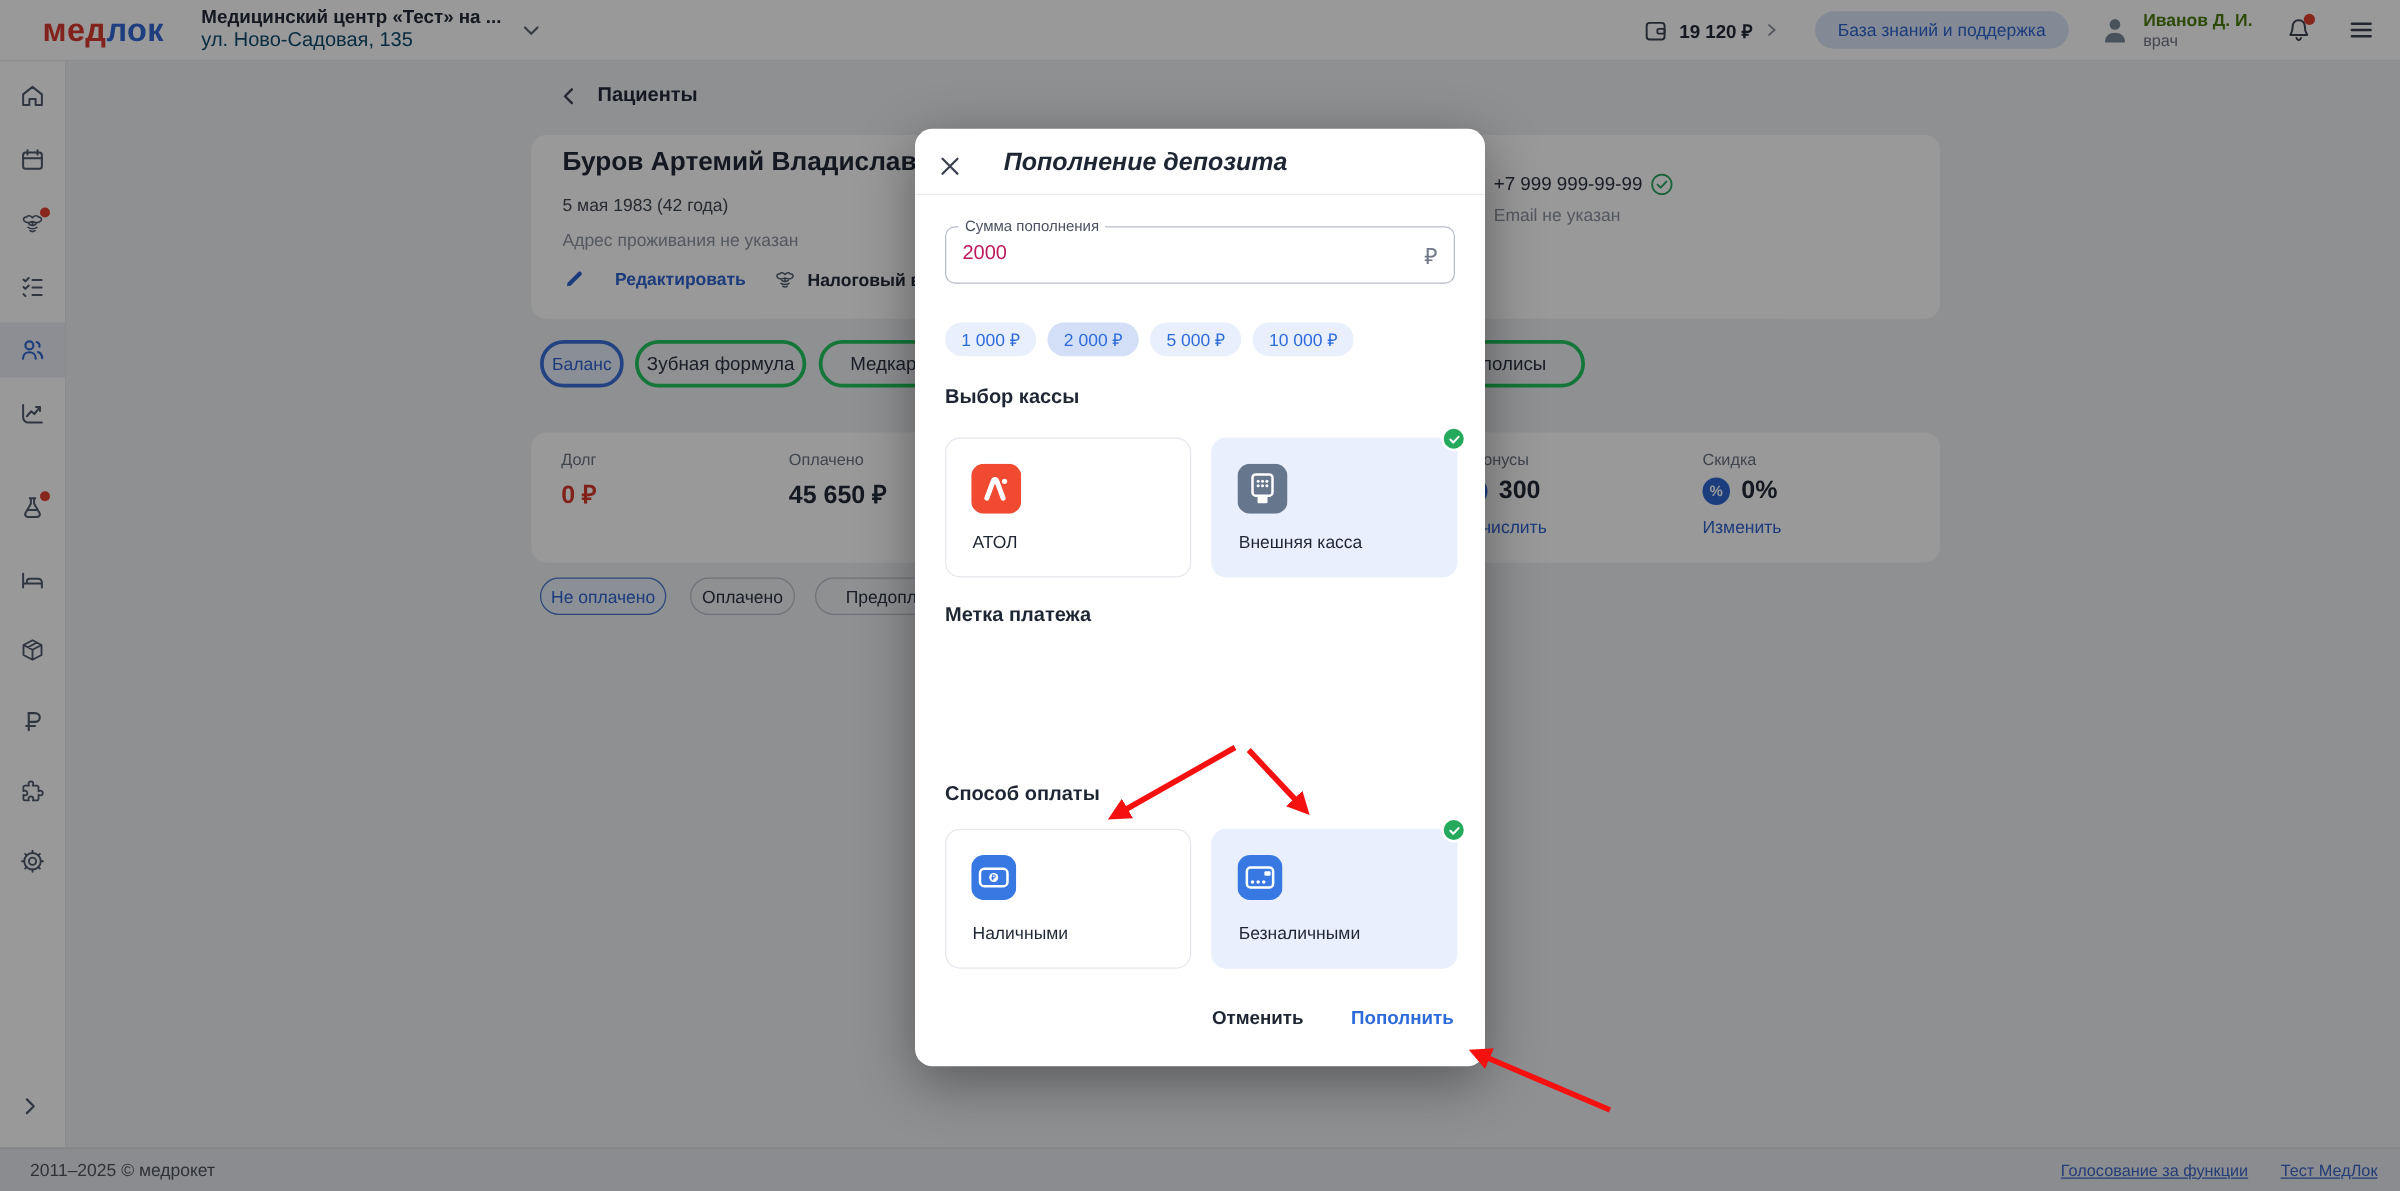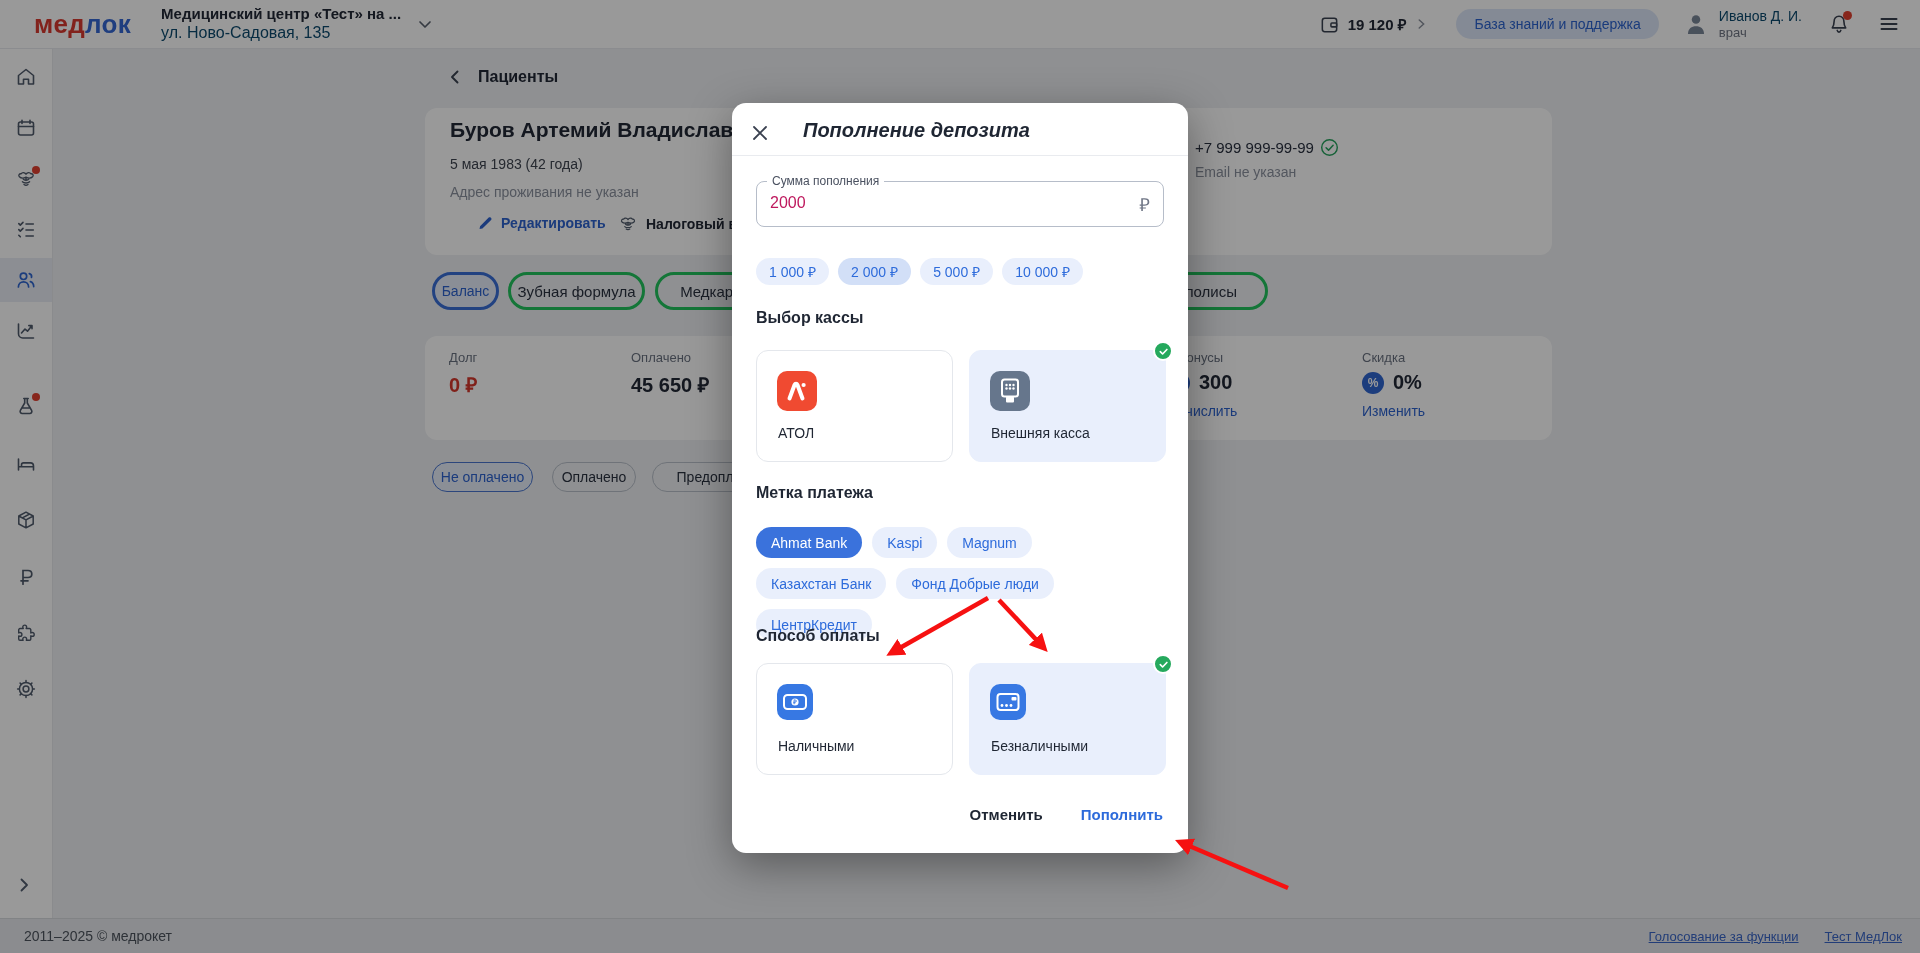--- a/index.html
+++ b/index.html
@@ -15,21 +15,21 @@
   .clinic { margin-left:30px; line-height:1.15; cursor:pointer; }
   .clinic .c-name { font-size:15px; font-weight:700; color:#222836; }
   .clinic .c-addr { font-size:16px; color:#0c4a6e; margin-top:2px; }
   .chev-down { margin-left:16px; }
   .h-spacer { flex:1; }
   .h-balance { display:flex; align-items:center; gap:8px; margin-right:14px; cursor:pointer; }
   .h-balance .amt { font-size:15px; font-weight:700; color:#222836; }
   .kb-pill { height:30px; line-height:30px; padding:0 18px; border-radius:15px; background:#dde7f8;
              color:#2c63cf; font-size:14px; margin:0 24px 0 14px; cursor:pointer; white-space:nowrap; }
   .h-user { display:flex; align-items:center; gap:10px; margin-right:26px; cursor:pointer; }
-  .h-user .u-name { font-size:14px; font-weight:400; color:#0c4a6e; }
+  .h-user .u-name { font-size:14px; font-weight:700; color:#4d7c0f; }
   .h-user .u-role { font-size:13px; color:#707684; margin-top:1px; }
   .h-bell { position:relative; margin-right:28px; cursor:pointer; }
   .h-bell .dot { position:absolute; top:-2px; right:-2px; width:9px; height:9px; border-radius:50%; background:#e2402f; }
   .h-burger { margin-right:20px; cursor:pointer; }
 
   
   .sidebar { position:absolute; top:49px; bottom:35px; left:0; width:53px; background:#fff;
              border-right:1px solid #e6e8ec; z-index:1; }
   .s-active-band { position:absolute; left:0; right:0; top:209px; height:44px; background:#e9edf6; }
   .s-ico { position:absolute; left:50%; transform:translate(-50%,-50%); color:#4f5a6b; cursor:pointer; width:22px; height:22px; }
@@ -39,37 +39,37 @@
 
   
   .breadcrumb { position:absolute; left:447px; top:68px; display:flex; align-items:center; gap:15px; z-index:1; cursor:pointer; }
   .breadcrumb .bc-label { font-size:16px; font-weight:700; color:#222836; }
 
   .card { position:absolute; background:#fff; border-radius:12px; z-index:1; }
   .top-card { left:425px; top:108px; width:1127px; height:147px; overflow:hidden; }
   .p-name { position:absolute; left:25px; top:10px; font-size:21px; font-weight:700; color:#222836; white-space:nowrap; }
   .p-birth { position:absolute; left:25px; top:48px; font-size:14px; color:#3f4550; }
   .p-addr { position:absolute; left:25px; top:76px; font-size:14px; color:#8b919e; }
-  .p-edit { position:absolute; left:52px; top:106px; display:flex; align-items:center; gap:7px;
+  .p-edit { position:absolute; left:26px; top:106px; display:flex; align-items:center; gap:24px;
             font-size:14px; font-weight:700; color:#2d63cf; cursor:pointer; }
   .p-tax { position:absolute; left:193px; top:106px; display:flex; align-items:center; gap:8px;
            font-size:14px; font-weight:700; color:#222836; white-space:nowrap; cursor:pointer; }
   .p-phone { position:absolute; left:770px; top:30px; display:flex; align-items:center; gap:6px;
              font-size:15px; color:#2a3140; }
   .p-email { position:absolute; left:770px; top:56px; font-size:14px; color:#8b919e; }
 
   .pill { position:absolute; height:38px; border-radius:19px; border:3px solid #22c55e; background:transparent;
           color:#2b3240; font-size:15px; display:flex; align-items:center; justify-content:center;
           z-index:1; cursor:pointer; white-space:nowrap; }
   .pill.active { background:#e7edfa; border-color:#3a6fd8; color:#2d63cf; }
   .chip-f { position:absolute; height:30px; border-radius:15px; border:1px solid #b9c0ca; color:#2b3240;
             font-size:14px; display:flex; align-items:center; justify-content:center; z-index:1; cursor:pointer; }
   .chip-f.active { border-color:#4a76cf; color:#2d63cf; background:#e8eefb; }
 
-  .bal-card { left:425px; top:336px; width:1127px; height:104px; }
+  .bal-card { left:425px; top:346px; width:1127px; height:104px; }
   .bal-col { position:absolute; top:0; }
   .bal-label { position:absolute; top:14px; left:0; font-size:13px; color:#6a7280; white-space:nowrap; }
   .bal-value { position:absolute; top:35px; left:0; font-size:20px; font-weight:700; color:#222836;
                display:flex; align-items:center; gap:9px; white-space:nowrap; }
   .bal-value.red { color:#d5372c; }
   .bal-action { position:absolute; top:67px; left:0; font-size:14px; color:#2d63cf; cursor:pointer; white-space:nowrap; }
   .coin { width:22px; height:22px; border-radius:50%; background:#2f66d0; color:#fff; font-size:12px;
           font-weight:700; display:flex; align-items:center; justify-content:center; }
 
   
@@ -377,28 +377,20 @@
       </span>
       <span class="opt-label">Внешняя касса</span>
       <span class="opt-check">
         <svg width="11" height="11" viewBox="0 0 12 12">
             <path d="M2.5 6.2 L5 8.7 L9.7 3.8" fill="none" stroke="#fff" stroke-width="1.8" stroke-linecap="round" stroke-linejoin="round"></path>
           </svg>
       </span>
     </div>
 
     <div class="m-h" style="top:381px;">Метка платежа</div>
-    <div class="m-tags">
-      <div class="t-chip sel">Ahmat Bank</div>
-      <div class="t-chip">Kaspi</div>
-      <div class="t-chip">Magnum</div>
-      <div class="t-chip">Казахстан Банк</div>
-      <div class="t-chip">Фонд Добрые люди</div>
-      <div class="t-chip">ЦентрКредит</div>
-    </div>
 
     <div class="m-h" style="top:524px;">Способ оплаты</div>
 
     <div class="opt-card sel" style="left:237px; top:560px;">
       <span class="opt-icon">
         <svg width="36" height="36" viewBox="0 0 36 36">
             <rect width="36" height="36" rx="10" fill="#3778e3"></rect>
             <rect x="7.5" y="10" width="21" height="16" rx="3" fill="none" stroke="#fff" stroke-width="2"></rect>
             <rect x="21.5" y="13" width="5" height="3.6" rx="1" fill="#fff"></rect>
             <circle cx="12" cy="21.5" r="1.4" fill="#fff"></circle>

